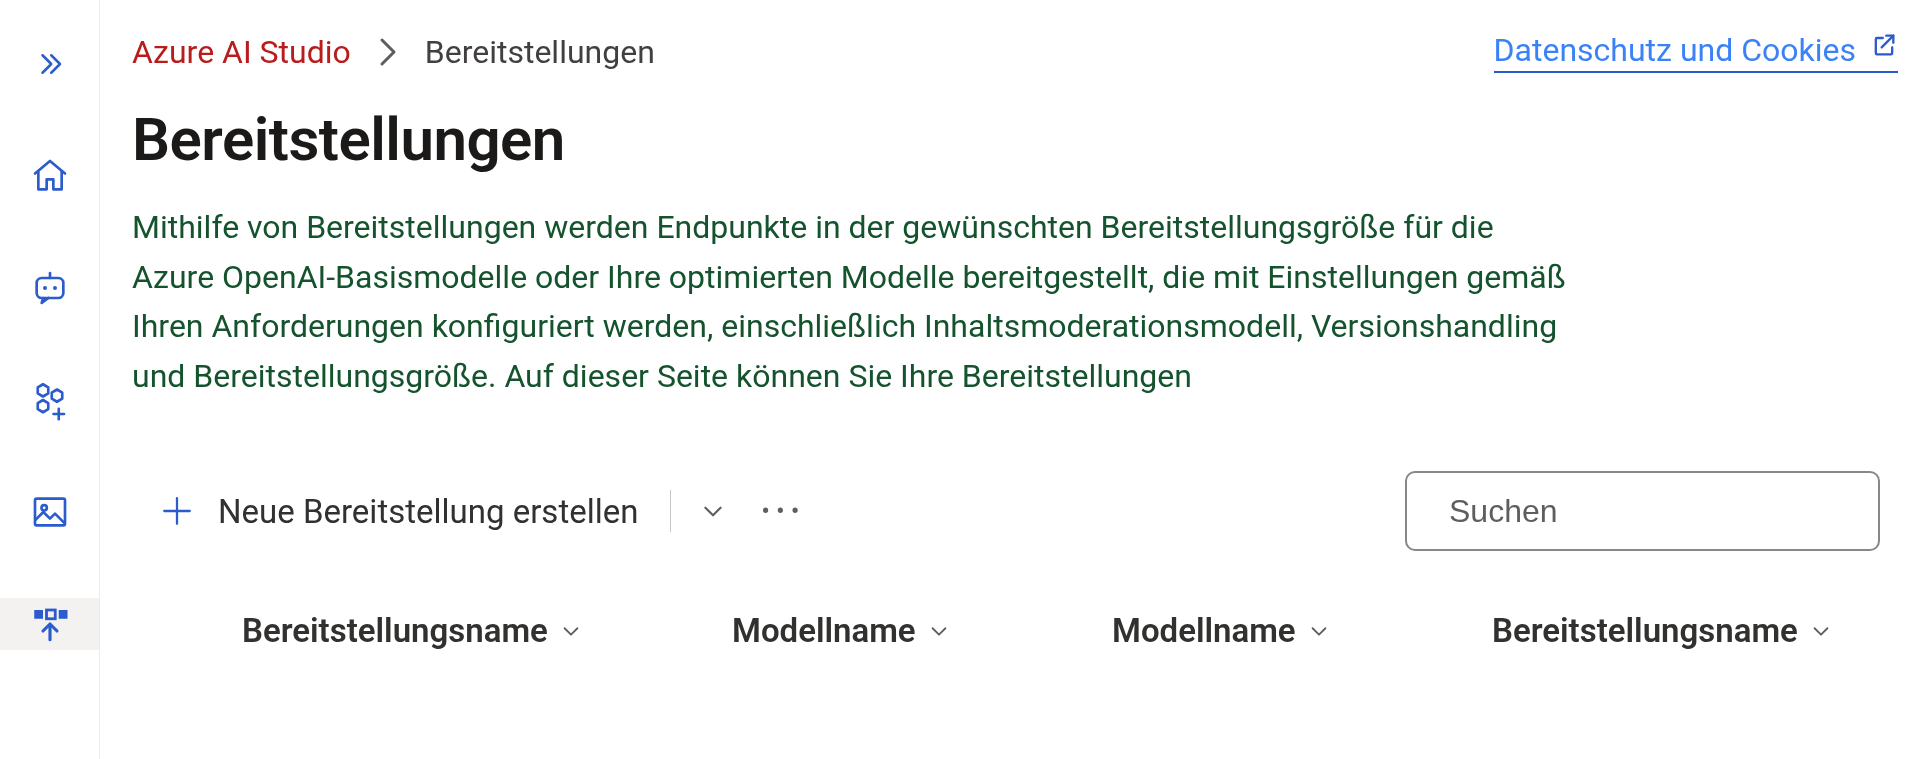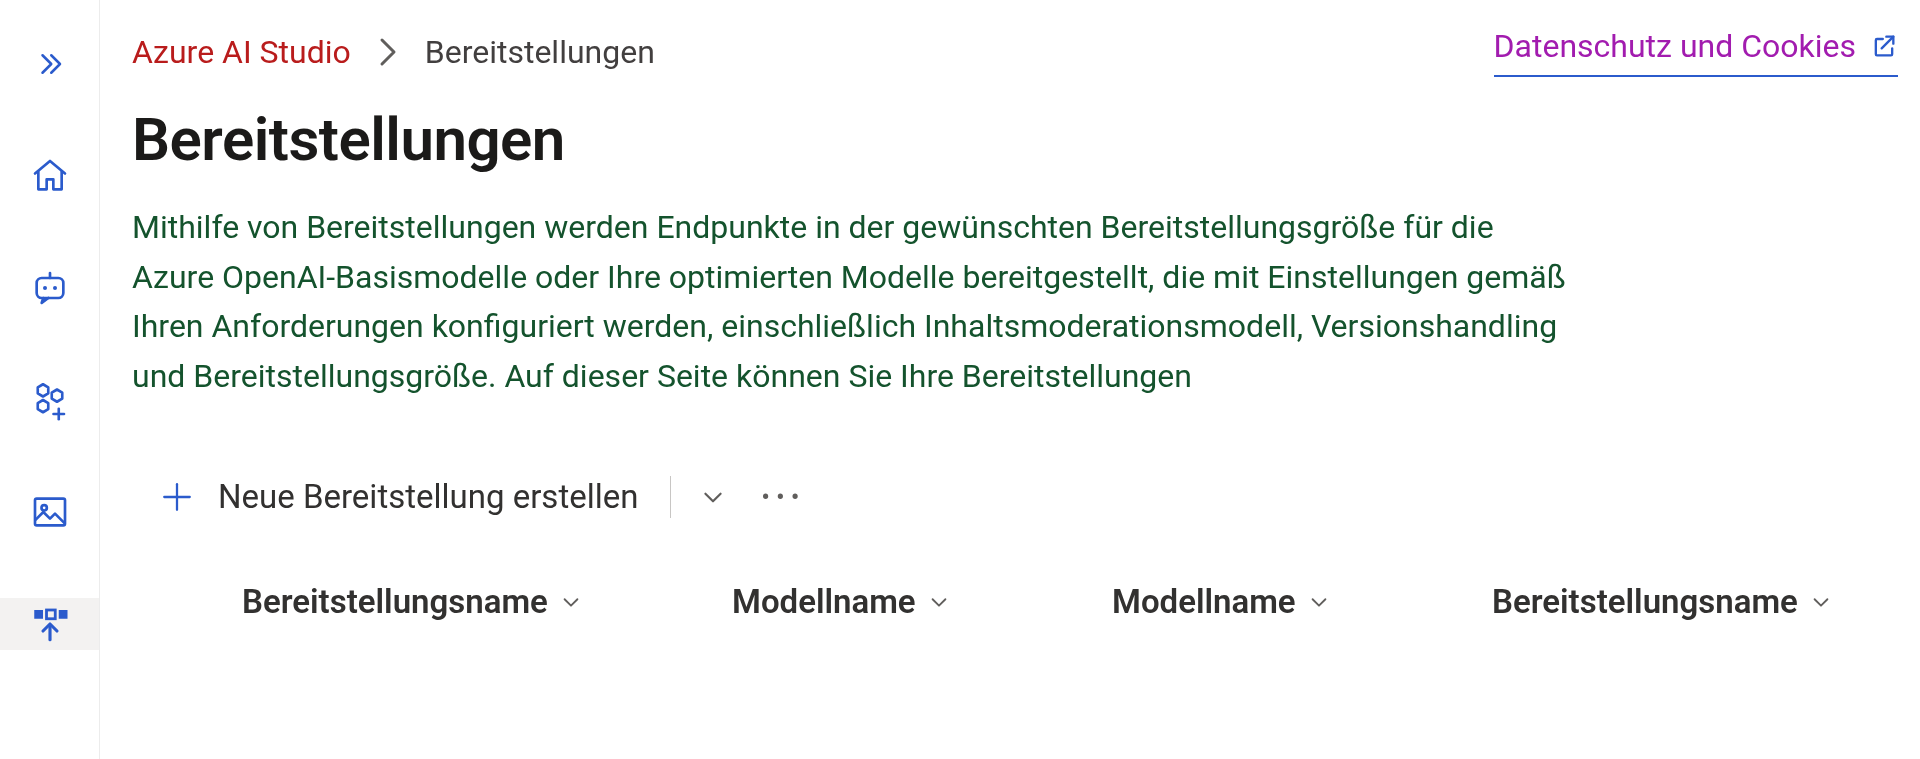--- a/index.html
+++ b/index.html
@@ -64,26 +64,26 @@
     text-decoration: none;
     cursor: pointer;
   }
   .breadcrumb .crumb-current {
     color: #423f3f;
   }
   .breadcrumb .crumb-sep svg { display: block; }
 
   .privacy-link {
     display: flex;
-    align-items: center;
+    align-items: flex-start;
     gap: 14px;
     font-size: 32px;
-    color: #a21caf;
+    color: #3b82f6;
     border-bottom: 2px solid #2b5bcc;
-    padding-bottom: 10px;
+    padding-bottom: 2px;
     cursor: pointer;
     margin-right: 10px;
   }
 
   h1.page-title {
     font-size: 60px;
     font-weight: 600;
     margin: 20px 0 28px 0;
     color: #1b1a19;
     letter-spacing: -0.5px;
@@ -281,20 +281,27 @@
         <div class="toolbar-divider"></div>
         <div class="btn-caret">
           <svg width="26" height="26" viewBox="0 0 24 24" fill="none" stroke="#605e5c" stroke-width="2" stroke-linecap="round" stroke-linejoin="round">
               <polyline points="5 9 12 16 19 9"></polyline>
             </svg>
         </div>
         <div class="btn-more dots">
           <span>•••</span>
         </div>
       </div>
+      <div class="search-box">
+        <svg width="34" height="34" viewBox="0 0 24 24" fill="none" stroke="#2b5bcc" stroke-width="2" stroke-linecap="round" stroke-linejoin="round">
+            <circle cx="10.5" cy="10.5" r="7"></circle>
+            <line x1="20" y1="20" x2="15.5" y2="15.5"></line>
+          </svg>
+        <input type="text" placeholder="Suchen" style="">
+      </div>
     </div>
 
     <div class="table-head">
       <div class="col-header col-0">
         <span>Bereitstellungsname</span>
         <svg width="22" height="22" viewBox="0 0 24 24" fill="none" stroke="#605e5c" stroke-width="2" stroke-linecap="round" stroke-linejoin="round">
             <polyline points="5 9 12 16 19 9"></polyline>
           </svg>
       </div>
       <div class="col-header col-1">

